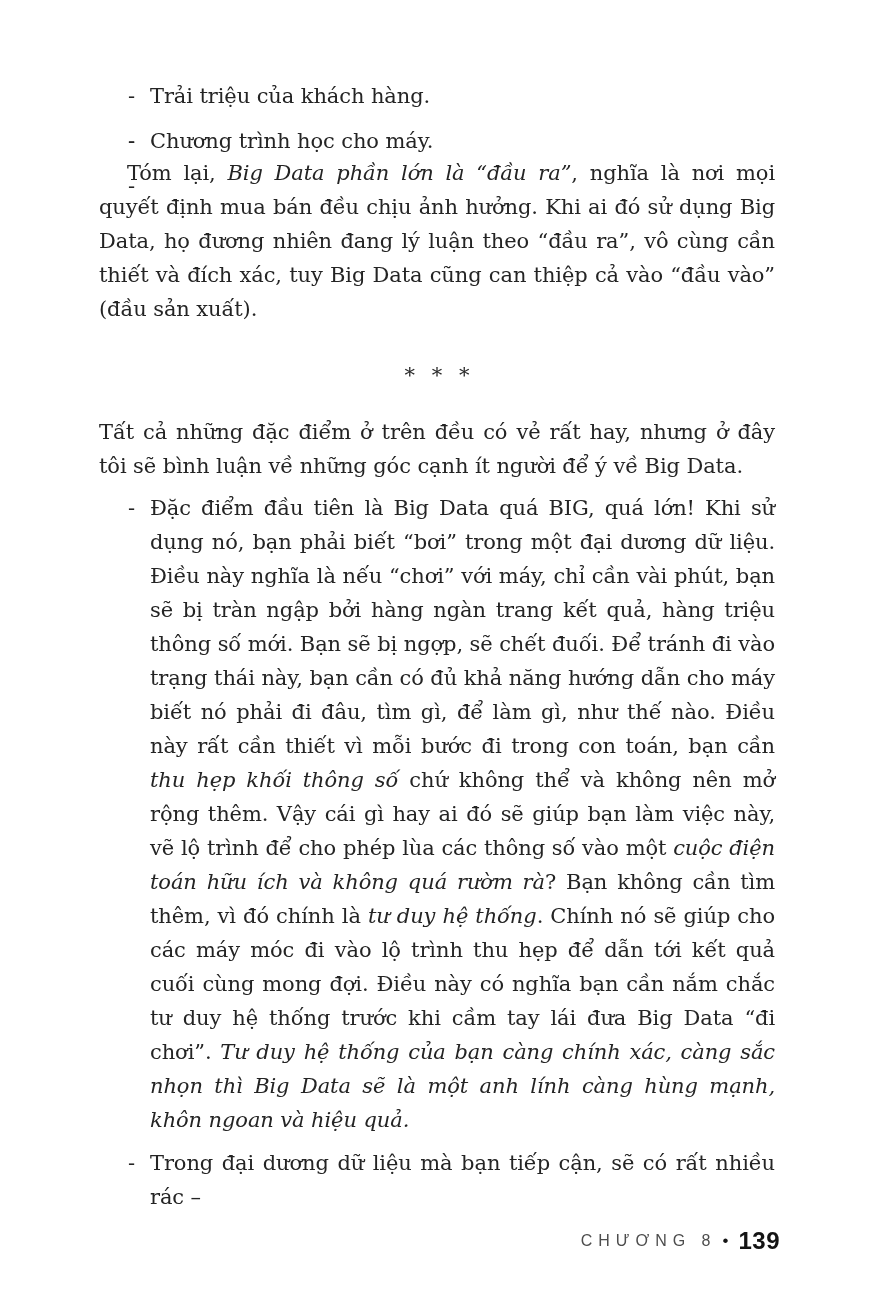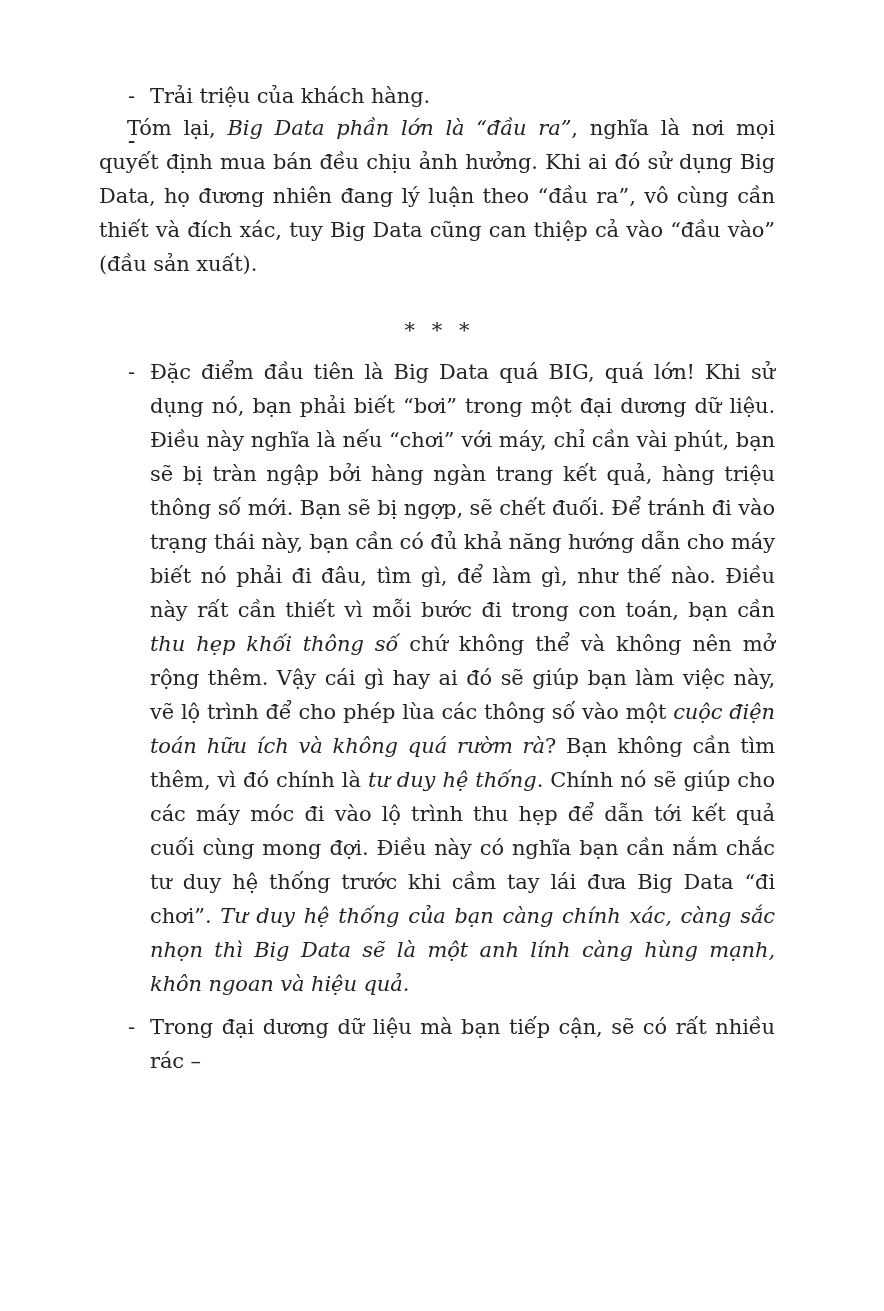--- a/index.html
+++ b/index.html
@@ -89,37 +89,44 @@
     <ul class="dash-list top-list">
       <li>
         <span class="dash">-</span>
         <span>Trải triệu của khách hàng.</span>
       </li>
       <li>
         <span class="dash">-</span>
       </li>
       <li>
         <span class="dash">-</span>
+        <span>Chương trình học cho máy.</span>
       </li>
       <li>
         <span class="dash">-</span>
       </li>
     </ul>
 
     <p class="para para-summary"><span>Tóm lại, </span><i>Big Data phần lớn là “đầu ra”</i><span>, nghĩa là nơi mọi quyết định mua bán đều chịu ảnh hưởng. Khi ai đó sử dụng Big Data, họ đương nhiên đang lý luận theo “đầu ra”, vô cùng cần thiết và đích xác, tuy Big Data cũng can thiệp cả vào “đầu vào” (đầu sản xuất).</span></p>
 
     <div class="separator">* * *</div>
 
+    <p class="para para-intro">Tất cả những đặc điểm ở trên đều có vẻ rất hay, nhưng ở đây tôi sẽ bình luận về những góc cạnh ít người để ý về Big Data.</p>
 
     <ul class="dash-list main-list">
       <li>
         <span class="dash">-</span>
         <span><span>Đặc điểm đầu tiên là Big Data quá BIG, quá lớn! Khi sử dụng nó, bạn phải biết “bơi” trong một đại dương dữ liệu. Điều này nghĩa là nếu “chơi” với máy, chỉ cần vài phút, bạn sẽ bị tràn ngập bởi hàng ngàn trang kết quả, hàng triệu thông số mới. Bạn sẽ bị ngợp, sẽ chết đuối. Để tránh đi vào trạng thái này, bạn cần có đủ khả năng hướng dẫn cho máy biết nó phải đi đâu, tìm gì, để làm gì, như thế nào. Điều này rất cần thiết vì mỗi bước đi trong con toán, bạn cần </span><i>thu hẹp khối thông số</i><span> chứ không thể và không nên mở rộng thêm. Vậy cái gì hay ai đó sẽ giúp bạn làm việc này, vẽ lộ trình để cho phép lùa các thông số vào một </span><i>cuộc điện toán hữu ích và không quá rườm rà</i><span>? Bạn không cần tìm thêm, vì đó chính là </span><i>tư duy hệ thống</i><span>. Chính nó sẽ giúp cho các máy móc đi vào lộ trình thu hẹp để dẫn tới kết quả cuối cùng mong đợi. Điều này có nghĩa bạn cần nắm chắc tư duy hệ thống trước khi cầm tay lái đưa Big Data “đi chơi”. </span><i>Tư duy hệ thống của bạn càng chính xác, càng sắc nhọn thì Big Data sẽ là một anh lính càng hùng mạnh, khôn ngoan và hiệu quả.</i></span>
       </li>
       <li>
         <span class="dash">-</span>
         <span><span>Trong đại dương dữ liệu mà bạn tiếp cận, sẽ có rất nhiều rác –</span></span>
       </li>
     </ul>
 
   </div>
 
+  <div class="footer">
+    <span class="chapter">CHƯƠNG 8</span>
+    <span class="dot">•</span>
+    <span class="pagenum">139</span>
+  </div>
 </div>
 
 </body></html>

